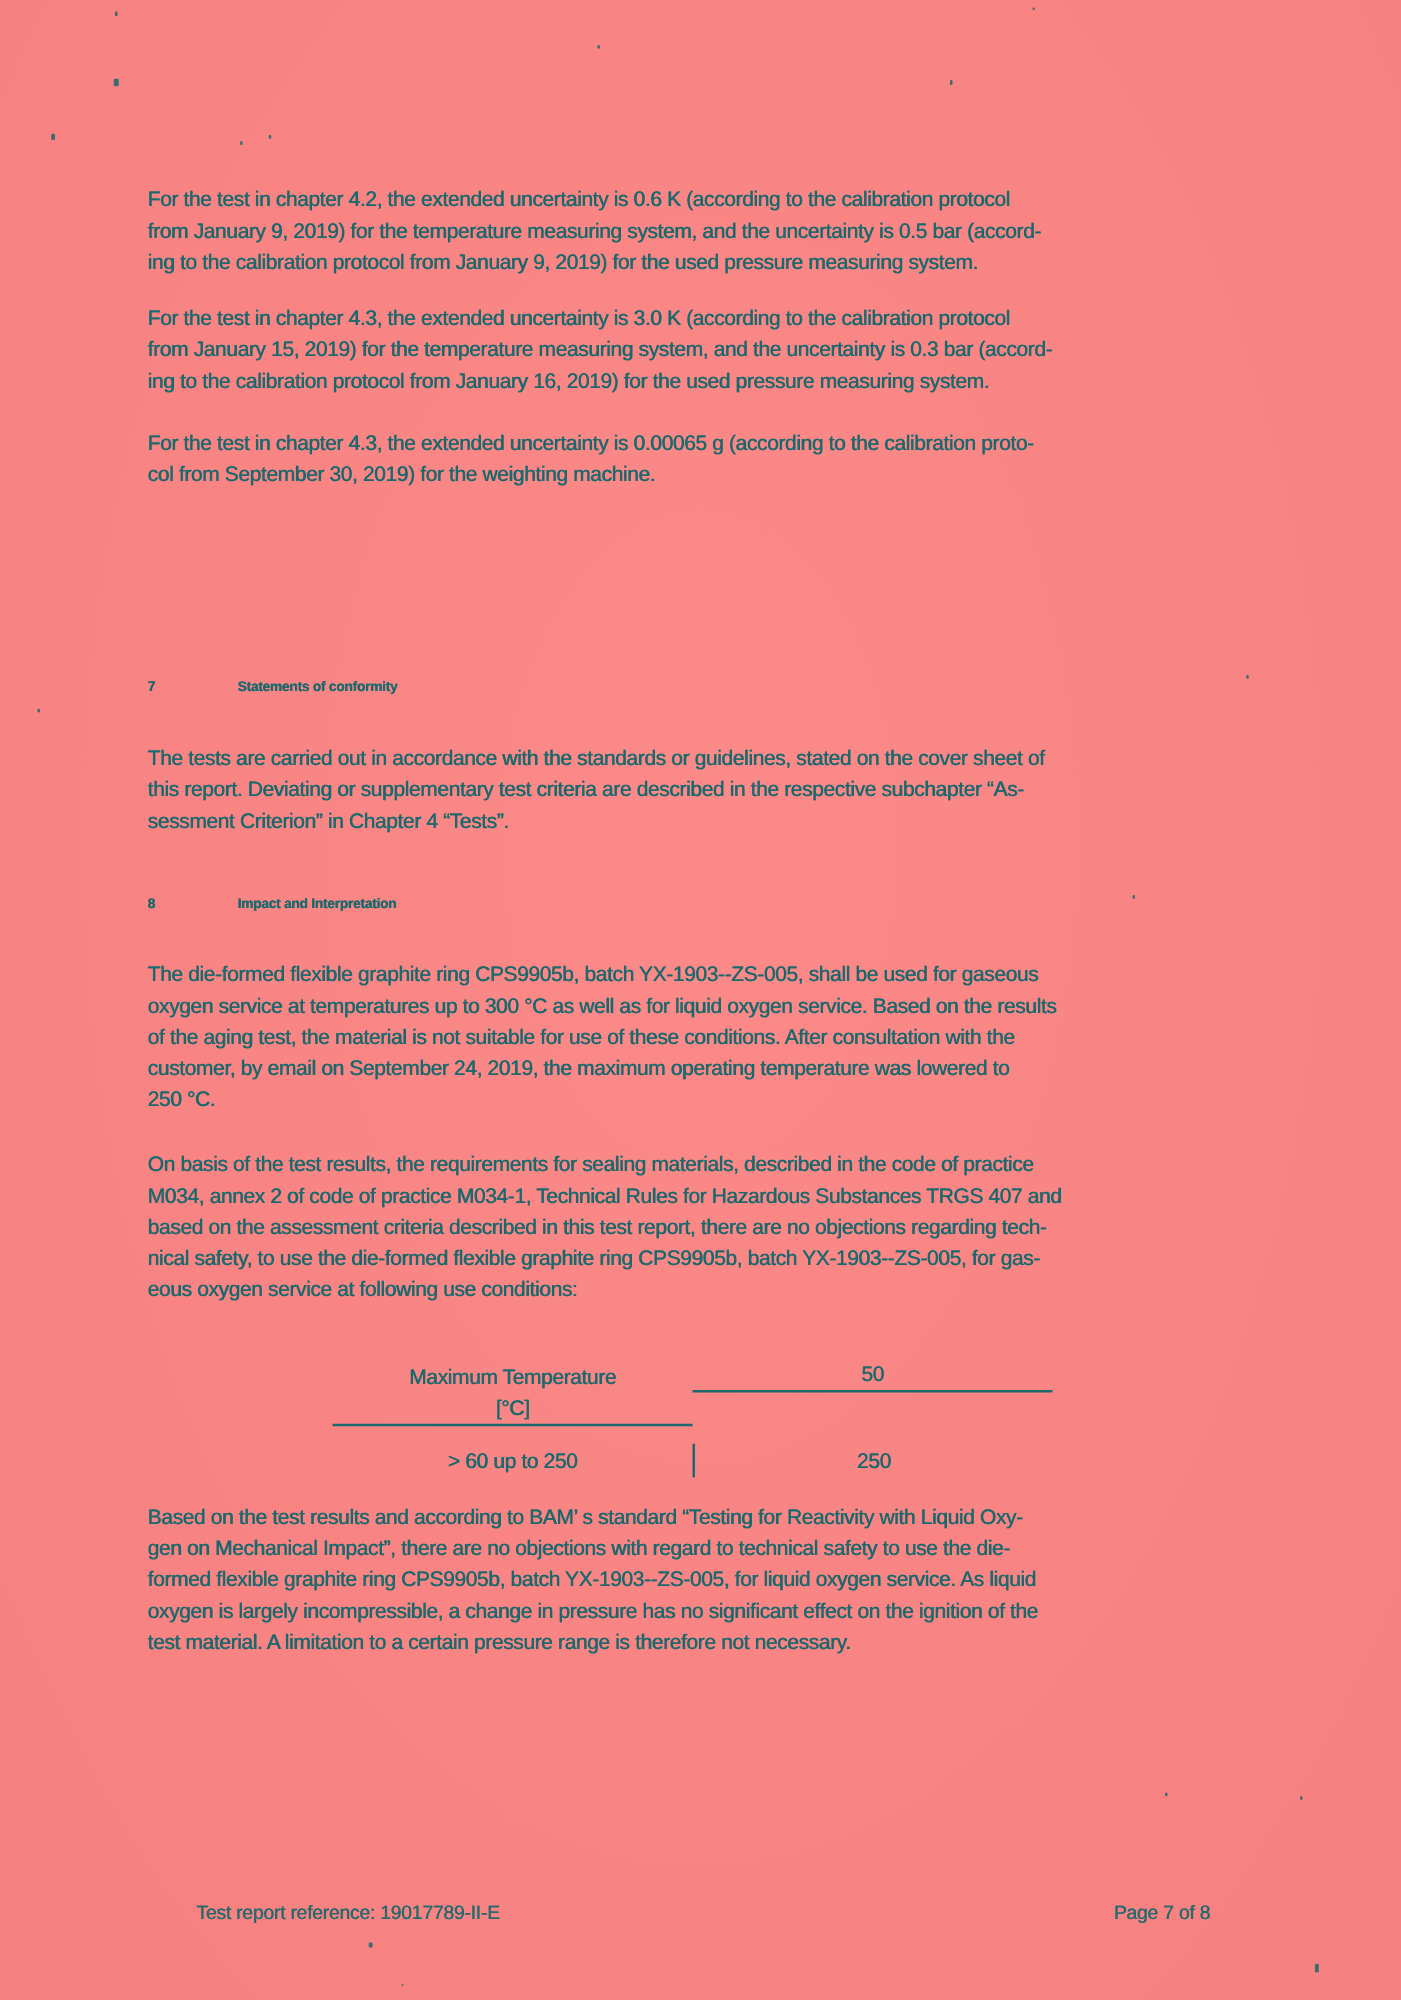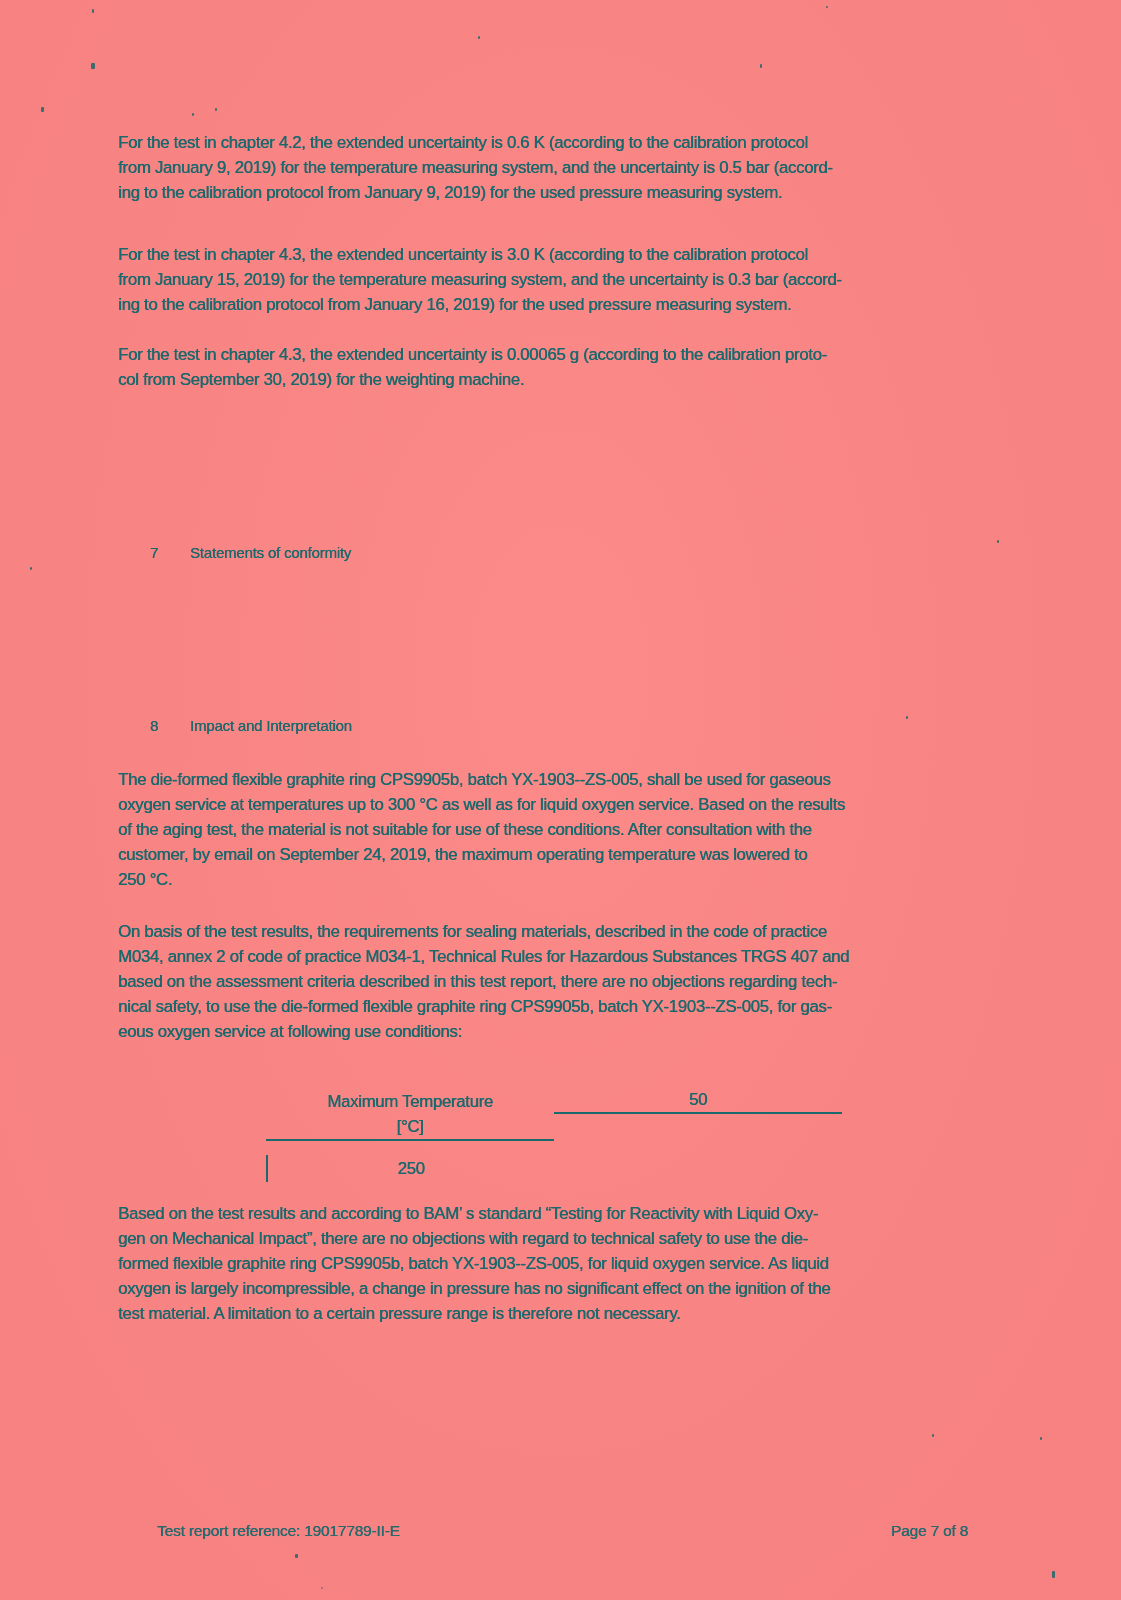--- a/index.html
+++ b/index.html
@@ -18,23 +18,22 @@
   }
   .para {
     position: absolute; left: 118px;
     font-size: 16.8px; line-height: 25px;
     letter-spacing: -0.3px;
     white-space: pre;
     text-shadow: 0.45px 0 0 currentColor;
   }
   .heading {
     position: absolute; left: 118px;
-    font-size: 15px; font-weight: normal; letter-spacing: -0.2px;
+    font-size: 11px; font-weight: bold; letter-spacing: -0.2px;
     text-shadow: 0.3px 0 0 currentColor;
-    text-align: center;
   }
   .heading .hnum { display: inline-block; width: 72px; }
   
   .use-table {
     position: absolute; left: 266px; top: 1072px; width: 578px;
     font-size: 16.8px; letter-spacing: -0.3px;
     text-shadow: 0.45px 0 0 currentColor;
   }
   .tbl-grid { display: grid; grid-template-columns: 288px 288px; }
   .cell { text-align: center; line-height: 25px; margin-top: 14px; }
@@ -52,33 +51,36 @@
   .footer-left { left: 123px; margin-left: 34px; }
   .footer-right { right: 153px; }
   
   .speck { position: absolute; background: var(--ink); border-radius: 1px; opacity: 0.85; }
 </style>
 </head>
 <body>
 
 <div class="page">
 
-  <div class="para" style="top:130px">For the test in chapter 4.2, the extended uncertainty is 0.6 K (according to the calibration protocol
+  <div class="para" style="top:147px">For the test in chapter 4.2, the extended uncertainty is 0.6 K (according to the calibration protocol
 from January 9, 2019) for the temperature measuring system, and the uncertainty is 0.5 bar (accord-
 ing to the calibration protocol from January 9, 2019) for the used pressure measuring system.</div>
   <div class="para" style="top:242px">For the test in chapter 4.3, the extended uncertainty is 3.0 K (according to the calibration protocol
 from January 15, 2019) for the temperature measuring system, and the uncertainty is 0.3 bar (accord-
 ing to the calibration protocol from January 16, 2019) for the used pressure measuring system.</div>
   <div class="para" style="top:342px">For the test in chapter 4.3, the extended uncertainty is 0.00065 g (according to the calibration proto-
 col from September 30, 2019) for the weighting machine.</div>
 
   <div class="heading" style="top:544px">
     <span class="hnum">7</span><span class="htitle">Statements of conformity</span>
   </div>
 
+  <div class="para" style="top:594px">The tests are carried out in accordance with the standards or guidelines, stated on the cover sheet of
+this report. Deviating or supplementary test criteria are described in the respective subchapter “As-
+sessment Criterion” in Chapter 4 “Tests”.</div>
 
   <div class="heading" style="top:717px">
     <span class="hnum">8</span><span class="htitle">Impact and Interpretation</span>
   </div>
 
   <div class="para" style="top:767px">The die-formed flexible graphite ring CPS9905b, batch YX-1903--ZS-005, shall be used for gaseous
 oxygen service at temperatures up to 300 °C as well as for liquid oxygen service. Based on the results
 of the aging test, the material is not suitable for use of these conditions. After consultation with the
 customer, by email on September 24, 2019, the maximum operating temperature was lowered to
 250 °C.</div>
@@ -86,20 +88,21 @@
 M034, annex 2 of code of practice M034-1, Technical Rules for Hazardous Substances TRGS 407 and
 based on the assessment criteria described in this test report, there are no objections regarding tech-
 nical safety, to use the die-formed flexible graphite ring CPS9905b, batch YX-1903--ZS-005, for gas-
 eous oxygen service at following use conditions:</div>
 
   <div class="use-table">
     <div class="tbl-grid">
       <div class="cell hdr col1">Maximum Temperature
 [°C]</div>
       <div class="cell r1 col1">50</div>
+      <div class="cell r2 col1">&gt; 60 up to 250</div>
       <div class="cell r2 col2">250</div>
     </div>
   </div>
 
   <div class="para" style="top:1201px">Based on the test results and according to BAM’ s standard “Testing for Reactivity with Liquid Oxy-
 gen on Mechanical Impact”, there are no objections with regard to technical safety to use the die-
 formed flexible graphite ring CPS9905b, batch YX-1903--ZS-005, for liquid oxygen service. As liquid
 oxygen is largely incompressible, a change in pressure has no significant effect on the ignition of the
 test material. A limitation to a certain pressure range is therefore not necessary.</div>
 

